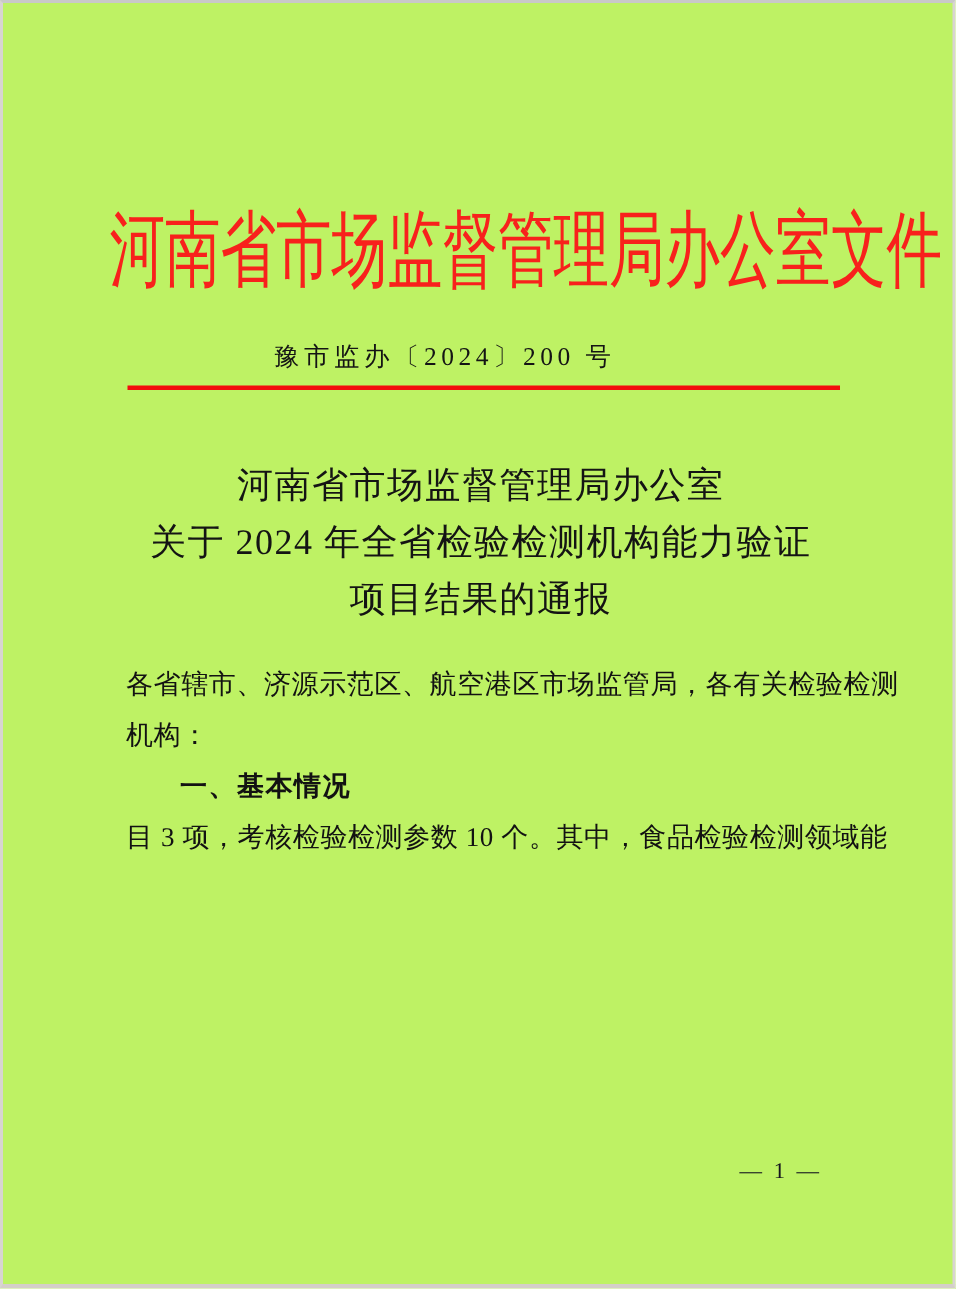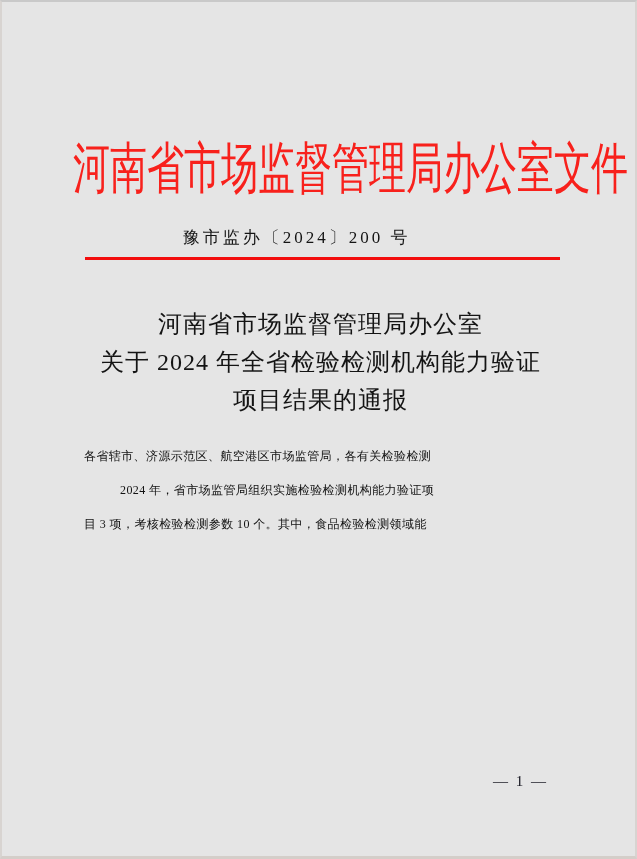--- a/index.html
+++ b/index.html
@@ -6,21 +6,21 @@
     margin: 0;
     padding: 0;
     background: #ffffff;
     font-family: "Liberation Serif", serif;
   }
   .page {
     position: relative;
     width: 637px;
     height: 859px;
     box-sizing: border-box;
-    background: #e5e5e5;
+    background: #bef264;
     border-top: 2px solid #c9c9c9;
     border-left: 2px solid #d8d4d1;
     border-right: 2px solid #d8d4d1;
     border-bottom: 3px solid #d4cec9;
     overflow: hidden;
   }
   .banner {
     position: absolute;
     top: 147px;
     left: 30px;
@@ -63,21 +63,21 @@
     font-size: 24px;
     line-height: 38px;
     color: #141414;
     letter-spacing: 1px;
   }
   .bodytext {
     position: absolute;
     top: 437px;
     left: 82px;
     width: 484px;
-    font-size: 12px;
+    font-size: 18px;
     line-height: 34px;
     color: #121212;
     letter-spacing: 0.4px;
   }
   .line {
     height: 34px;
     white-space: nowrap;
   }
   .indent {
     padding-left: 36px;
@@ -111,19 +111,20 @@
   <div class="redline"></div>
 
   <div class="title">
     <div class="title-line">河南省市场监督管理局办公室</div>
     <div class="title-line">关于 2024 年全省检验检测机构能力验证</div>
     <div class="title-line">项目结果的通报</div>
   </div>
 
   <div class="bodytext">
     <div class="line">各省辖市、济源示范区、航空港区市场监管局，各有关检验检测</div>
-    <div class="line indent">2024 年，省市场监管局组织实施检验检测机构能力验证项</div>
+    <div class="line">机构：</div>
+    <div class="line indent h1">一、基本情况</div>
     <div class="line">目 3 项，考核检验检测参数 10 个。其中，食品检验检测领域能</div>
   </div>
 
   <div class="pagenum">— 1 —</div>
 
 </div>
 
 </body></html>

